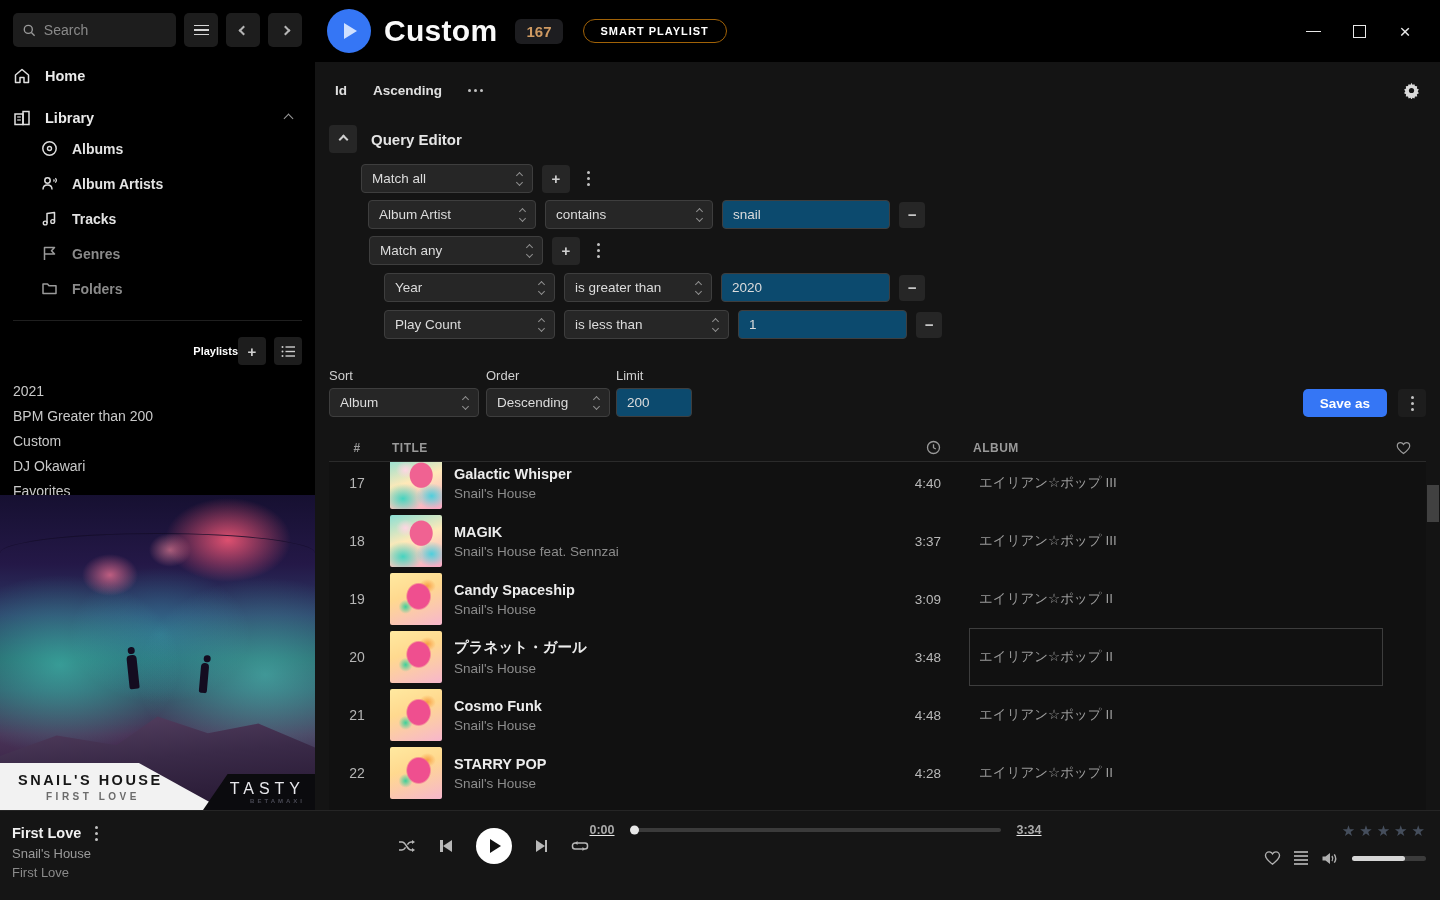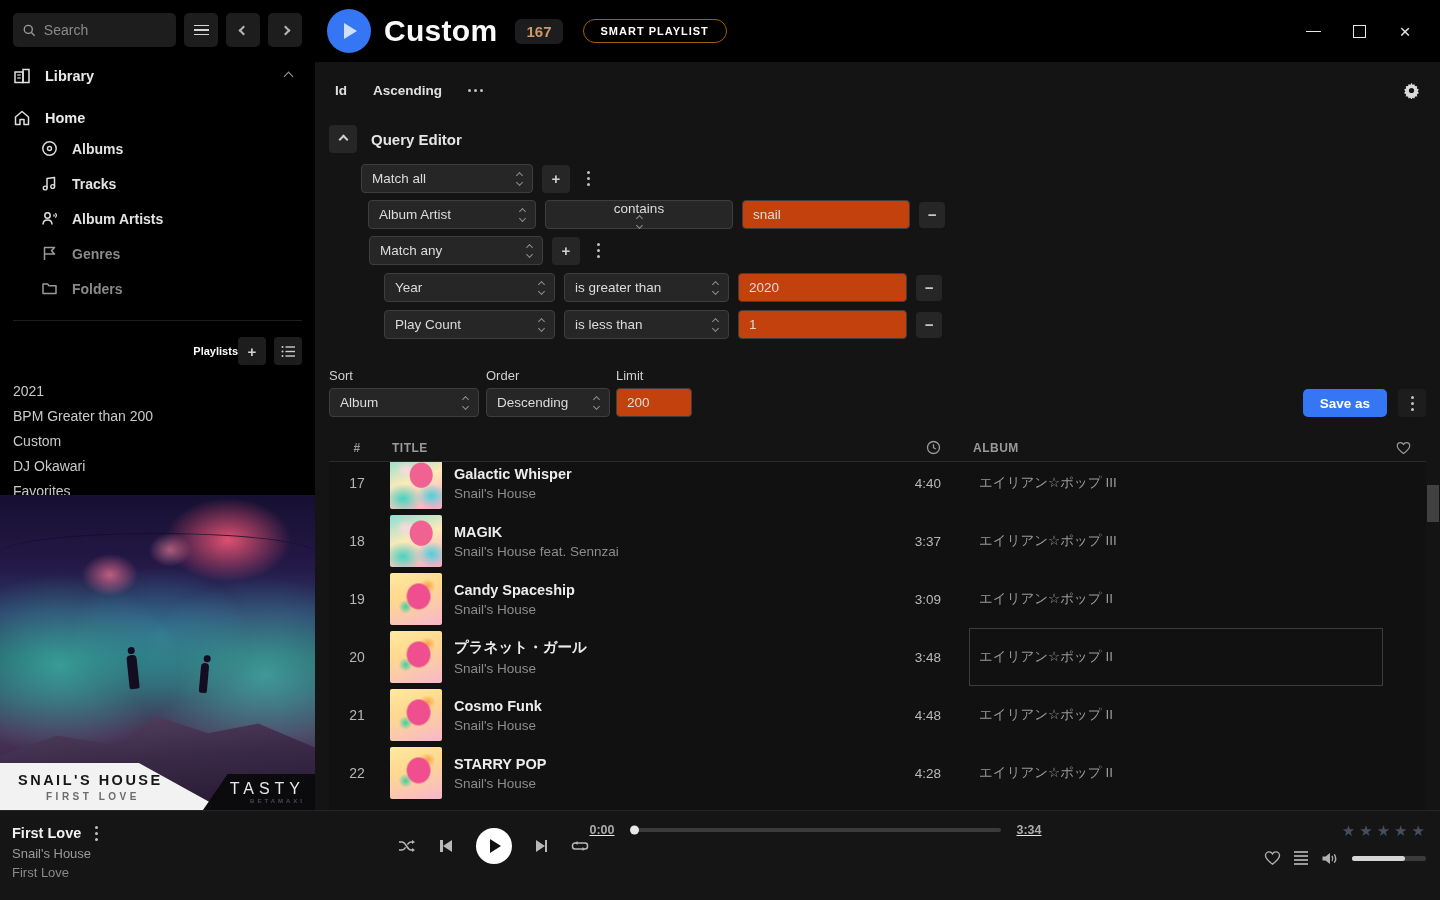--- a/index.html
+++ b/index.html
@@ -23,21 +23,21 @@
   .spinner .c.u { transform:rotate(135deg); }
   .spinner .c.d { transform:rotate(-45deg); }
   .dots-v { display:flex; flex-direction:column; gap:3px; align-items:center; cursor:pointer; }
   .dots-v i { width:3px; height:3px; border-radius:50%; background:#c2c2c2; }
   .dots-h { display:flex; gap:3px; align-items:center; cursor:pointer; }
   .dots-h i { width:3px; height:3px; border-radius:50%; background:#c2c2c2; }
 
   .sel { background:#262626; border:1px solid #3e3e3e; border-radius:4px; height:29px;
          display:flex; align-items:center; justify-content:space-between; padding:0 10px;
          color:#dcdcdc; font-size:13.5px; cursor:pointer; }
-  .tin { background:#c2410c; border:1px solid #3e3e3e; border-radius:4px; height:29px;
+  .tin { background:#0c4a6e; border:1px solid #3e3e3e; border-radius:4px; height:29px;
          color:#dcdcdc; font-size:13.5px; padding:0 10px; width:100%; outline:none; }
 
   
   .sb-pad { padding:13px 13px 0 13px; }
   .search-row { display:flex; gap:8px; }
   .search-box { flex:1; height:34px; background:#1d1d1d; border-radius:5px; display:flex; align-items:center; padding:0 10px; gap:8px; }
   .search-box input { background:transparent; border:none; outline:none; color:#bdbdbd; font-size:14px; width:100%; }
   .search-box input::placeholder { color:#8a8a8a; }
   .hamb { display:flex; flex-direction:column; gap:3px; }
   .hamb i { display:block; width:15px; height:1.6px; background:#d5d5d5; }
@@ -197,62 +197,62 @@
           </span>
         </div>
       <div class="icon-btn">
           <span class="chev left"></span>
         </div>
       <div class="icon-btn">
           <span class="chev right"></span>
         </div>
     </div>
 
+    <div class="nav-item">
+      <svg width="18" height="18" viewBox="0 0 18 18">
+          <path d="M2.5 8 L9 2.5 L15.5 8 V15.5 H11 V10.5 H7 V15.5 H2.5 Z" fill="none" stroke="#e0e0e0" stroke-width="1.5" stroke-linejoin="round"></path>
+        </svg>
+      <span>Home</span>
+    </div>
+
     <div class="nav-item" style="justify-content:flex-start;">
       <svg width="18" height="18" viewBox="0 0 18 18">
           <rect x="2" y="5" width="8" height="10.5" fill="none" stroke="#e0e0e0" stroke-width="1.5"></rect>
           <rect x="10" y="2.5" width="6" height="13" fill="none" stroke="#e0e0e0" stroke-width="1.5"></rect>
           <line x1="4.2" y1="8" x2="7.8" y2="8" stroke="#e0e0e0" stroke-width="1.2"></line>
           <line x1="4.2" y1="11" x2="7.8" y2="11" stroke="#e0e0e0" stroke-width="1.2"></line>
         </svg>
       <span>Library</span>
       <span class="chev up" style="margin-left:auto; margin-right:10px; border-color:#9a9a9a; border-width:1.5px;"></span>
     </div>
 
-    <div class="nav-item">
-      <svg width="18" height="18" viewBox="0 0 18 18">
-          <path d="M2.5 8 L9 2.5 L15.5 8 V15.5 H11 V10.5 H7 V15.5 H2.5 Z" fill="none" stroke="#e0e0e0" stroke-width="1.5" stroke-linejoin="round"></path>
-        </svg>
-      <span>Home</span>
-    </div>
-
     <div class="sub-list">
       <div class="sub-item">
         <svg width="17" height="17" viewBox="0 0 17 17">
             <circle cx="8.5" cy="8.5" r="6.7" fill="none" stroke="#dcdcdc" stroke-width="1.5"></circle>
             <circle cx="8.5" cy="8.5" r="2" fill="none" stroke="#dcdcdc" stroke-width="1.4"></circle>
           </svg>
         <span>Albums</span>
-      </div>
-      <div class="sub-item">
-        <svg width="17" height="17" viewBox="0 0 17 17">
-            <path d="M6 13 V3.5 L13.5 2.5 V11.5" fill="none" stroke="#dcdcdc" stroke-width="1.5" stroke-linejoin="round"></path>
-            <circle cx="4.2" cy="13" r="1.9" fill="none" stroke="#dcdcdc" stroke-width="1.4"></circle>
-            <circle cx="11.7" cy="11.5" r="1.9" fill="none" stroke="#dcdcdc" stroke-width="1.4"></circle>
-          </svg>
-        <span>Tracks</span>
       </div>
       <div class="sub-item">
         <svg width="17" height="17" viewBox="0 0 17 17">
             <circle cx="6.5" cy="5.5" r="2.7" fill="none" stroke="#dcdcdc" stroke-width="1.5"></circle>
             <path d="M2 14.5 C2 11.5 4 10 6.5 10 C9 10 11 11.5 11 14.5" fill="none" stroke="#dcdcdc" stroke-width="1.5"></path>
             <path d="M12.5 4.5 q1.3 1 0 2" fill="none" stroke="#dcdcdc" stroke-width="1.3"></path>
             <path d="M14.3 3.2 q2.2 1.8 0 4.4" fill="none" stroke="#dcdcdc" stroke-width="1.3"></path>
           </svg>
         <span>Album Artists</span>
+      </div>
+      <div class="sub-item">
+        <svg width="17" height="17" viewBox="0 0 17 17">
+            <path d="M6 13 V3.5 L13.5 2.5 V11.5" fill="none" stroke="#dcdcdc" stroke-width="1.5" stroke-linejoin="round"></path>
+            <circle cx="4.2" cy="13" r="1.9" fill="none" stroke="#dcdcdc" stroke-width="1.4"></circle>
+            <circle cx="11.7" cy="11.5" r="1.9" fill="none" stroke="#dcdcdc" stroke-width="1.4"></circle>
+          </svg>
+        <span>Tracks</span>
       </div>
       <div class="sub-item dim">
         <svg width="17" height="17" viewBox="0 0 17 17">
             <path d="M3.5 15 V2.5 H13.5 L10.5 5.7 L13.5 9 H3.5" fill="none" stroke="#9a9a9a" stroke-width="1.5" stroke-linejoin="round"></path>
           </svg>
         <span>Genres</span>
       </div>
       <div class="sub-item dim">
         <svg width="17" height="17" viewBox="0 0 17 17">
             <path d="M2 13.5 V4 H6.5 L8 5.8 H15 V13.5 Z" fill="none" stroke="#9a9a9a" stroke-width="1.5" stroke-linejoin="round"></path>
@@ -381,21 +381,21 @@
     </div>
 
     <div class="qrow" style="margin-top:7px; margin-left:7px;">
       <div class="sel" style="width:168px;">
           <span>Album Artist</span>
           <span class="spinner">
             <span class="c u"></span>
             <span class="c d"></span>
           </span>
         </div>
-      <div class="sel" style="width:188px;flex-direction:column;">
+      <div class="sel" style="width:168px;">
           <span>contains</span>
           <span class="spinner">
             <span class="c u"></span>
             <span class="c d"></span>
           </span>
         </div>
       <input class="tin" style="width: 168px;" value="snail">
       <div class="minus-btn">
           <i>−</i>
         </div>
@@ -420,21 +420,21 @@
     </div>
 
     <div class="qrow" style="margin-top:8px; margin-left:23px;">
       <div class="sel" style="width:171px;">
           <span>Year</span>
           <span class="spinner">
             <span class="c u"></span>
             <span class="c d"></span>
           </span>
         </div>
-      <div class="sel" style="width:165px;">
+      <div class="sel" style="width:148px;">
           <span>is greater than</span>
           <span class="spinner">
             <span class="c u"></span>
             <span class="c d"></span>
           </span>
         </div>
       <input class="tin" style="width: 169px;" value="2020">
       <div class="minus-btn">
           <i>−</i>
         </div>

